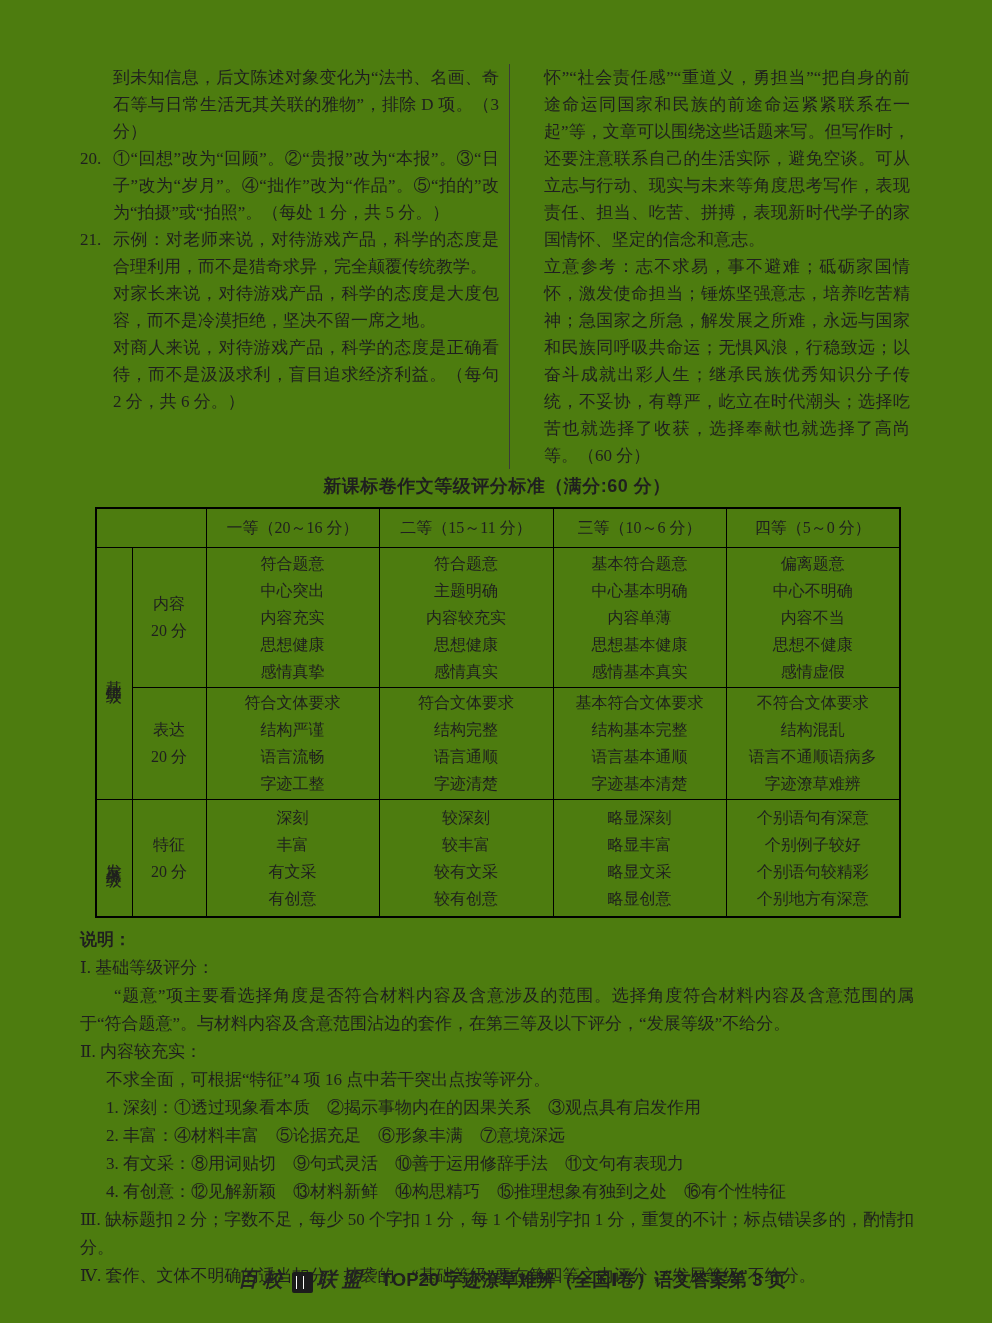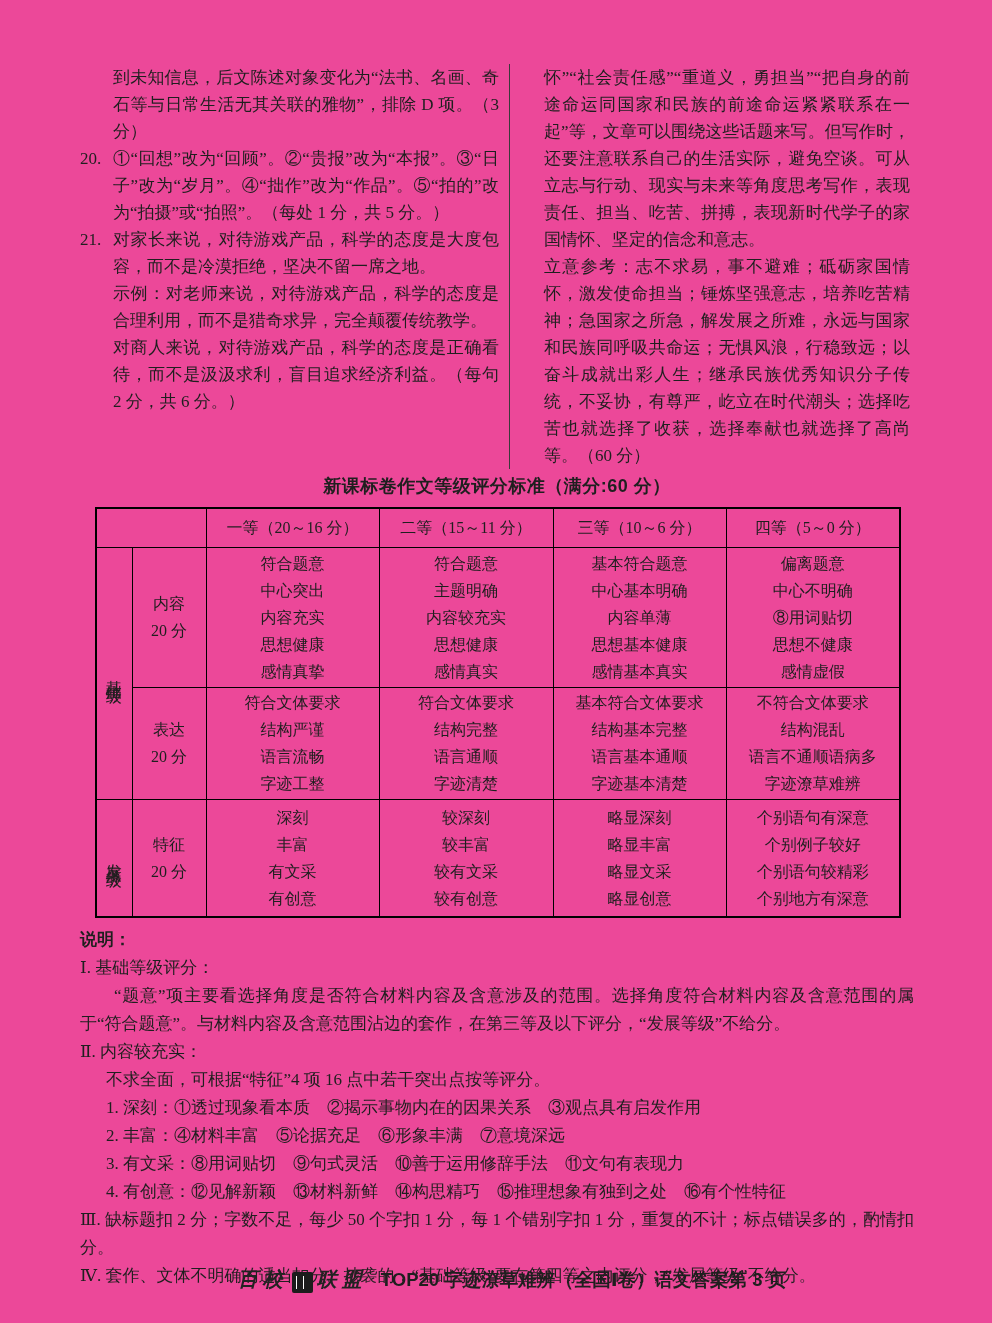--- a/index.html
+++ b/index.html
@@ -1,19 +1,19 @@
 <!DOCTYPE html>
 <html><head>
 <meta charset="utf-8">
 <style>
   * { box-sizing: border-box; margin: 0; padding: 0; }
   body { background: #e8e8e8; font-family: "Liberation Serif", "DejaVu Serif", serif; }
   .page {
     position: relative; width: 992px; height: 1323px; margin: 0 auto;
-    background: #ec4899; color: #1f1f1f; overflow: hidden;
+    background: #4d7c0f; color: #1f1f1f; overflow: hidden;
   }
 
   
   .answers { position: absolute; top: 64px; left: 80px; width: 830px; display: flex; }
   .ans-col { font-size: 17px; line-height: 27px; text-align: justify; }
   .ans-left  { width: 430px; padding-right: 10px; border-right: 1.5px solid #3a3a3a; }
   .ans-right { width: 400px; padding-left: 34px; }
   .item { display: flex; }
   .inum { width: 33px; flex: none; }
   .ibody { flex: 1; }
@@ -67,22 +67,22 @@
   <div class="answers">
     <div class="ans-col ans-left">
       <div class="cont-para">到未知信息，后文陈述对象变化为“法书、名画、奇石等与日常生活无其关联的雅物”，排除 D 项。（3 分）</div>
       <div class="item">
         <div class="inum">20.</div>
         <div class="ibody">①“回想”改为“回顾”。②“贵报”改为“本报”。③“日子”改为“岁月”。④“拙作”改为“作品”。⑤“拍的”改为“拍摄”或“拍照”。（每处 1 分，共 5 分。）</div>
       </div>
       <div class="item">
         <div class="inum">21.</div>
         <div class="ibody">
+          <p>示例：对老师来说，对待游戏产品，科学的态度是合理利用，而不是猎奇求异，完全颠覆传统教学。</p>
           <p>对家长来说，对待游戏产品，科学的态度是大度包容，而不是冷漠拒绝，坚决不留一席之地。</p>
-          <p>示例：对老师来说，对待游戏产品，科学的态度是合理利用，而不是猎奇求异，完全颠覆传统教学。</p>
           <p>对商人来说，对待游戏产品，科学的态度是正确看待，而不是汲汲求利，盲目追求经济利益。（每句 2 分，共 6 分。）</p>
         </div>
       </div>
     </div>
     <div class="ans-col ans-right">
       <p>怀”“社会责任感”“重道义，勇担当”“把自身的前途命运同国家和民族的前途命运紧紧联系在一起”等，文章可以围绕这些话题来写。但写作时，还要注意联系自己的生活实际，避免空谈。可从立志与行动、现实与未来等角度思考写作，表现责任、担当、吃苦、拼搏，表现新时代学子的家国情怀、坚定的信念和意志。</p>
       <p>立意参考：志不求易，事不避难；砥砺家国情怀，激发使命担当；锤炼坚强意志，培养吃苦精神；急国家之所急，解发展之所难，永远与国家和民族同呼吸共命运；无惧风浪，行稳致远；以奋斗成就出彩人生；继承民族优秀知识分子传统，不妥协，有尊严，屹立在时代潮头；选择吃苦也就选择了收获，选择奉献也就选择了高尚等。（60 分）</p>
     </div>
   </div>
 
@@ -130,21 +130,21 @@
         <td>
               <div class="cell-line">基本符合题意</div>
               <div class="cell-line">中心基本明确</div>
               <div class="cell-line">内容单薄</div>
               <div class="cell-line">思想基本健康</div>
               <div class="cell-line">感情基本真实</div>
             </td>
         <td>
               <div class="cell-line">偏离题意</div>
               <div class="cell-line">中心不明确</div>
-              <div class="cell-line">⑧用词贴切</div>
+              <div class="cell-line">内容不当</div>
               <div class="cell-line">思想不健康</div>
               <div class="cell-line">感情虚假</div>
             </td>
       </tr>
       <tr>
         <td style="height:112px">
               <div class="cell-line">表达</div>
               <div class="cell-line">20 分</div>
             </td>
         <td>

